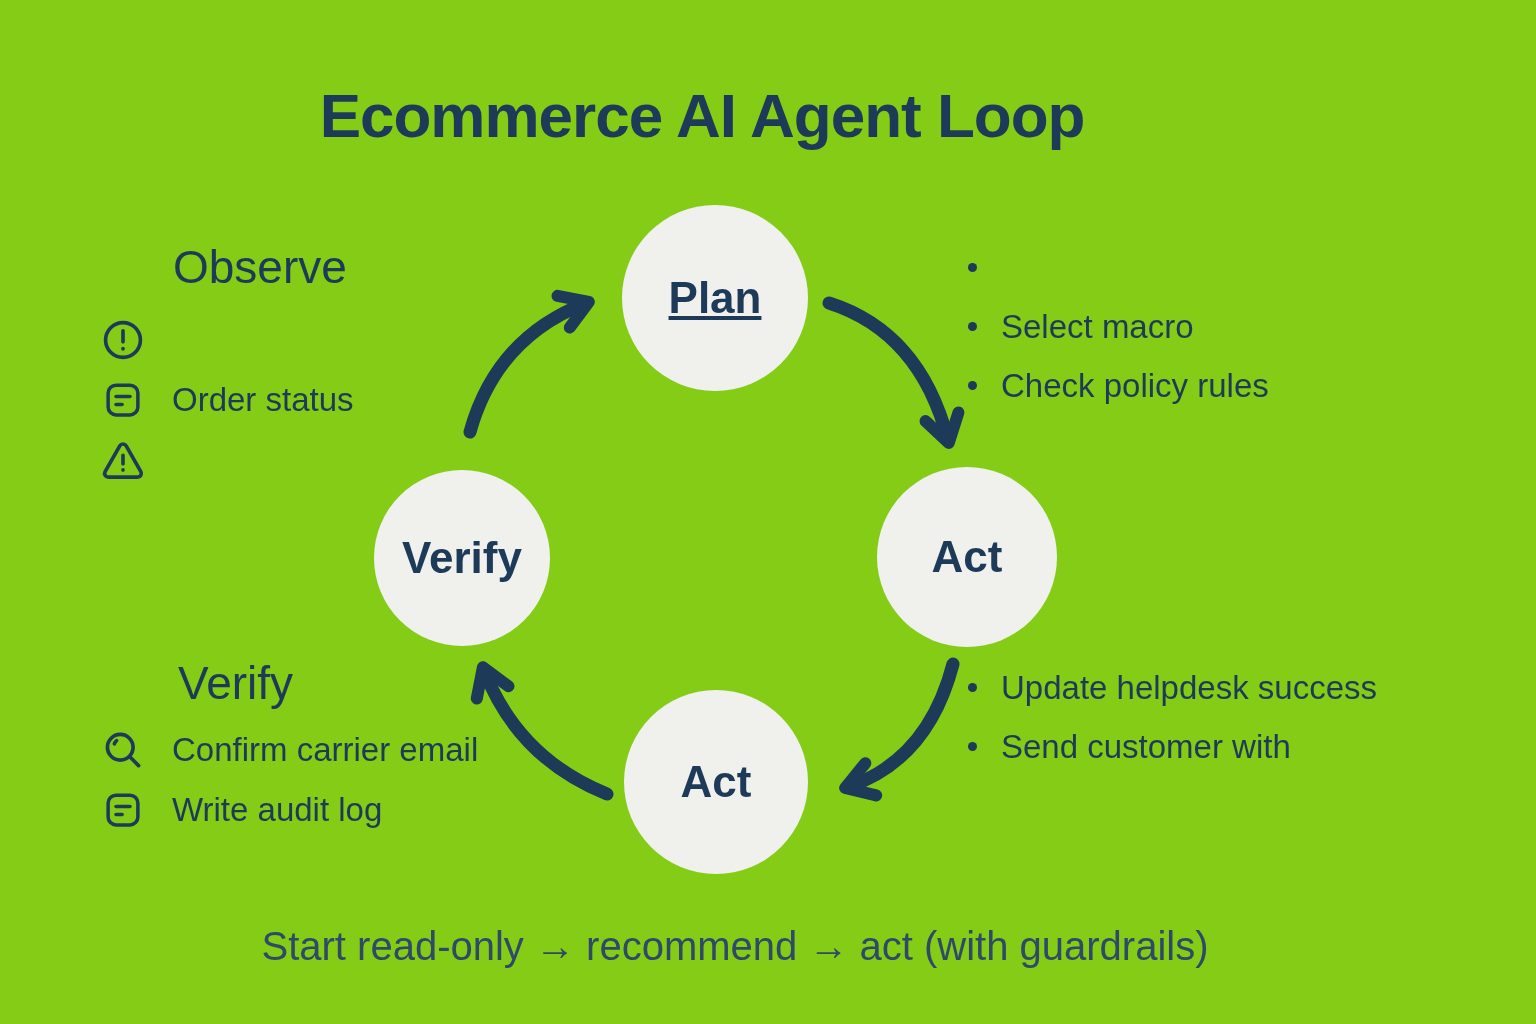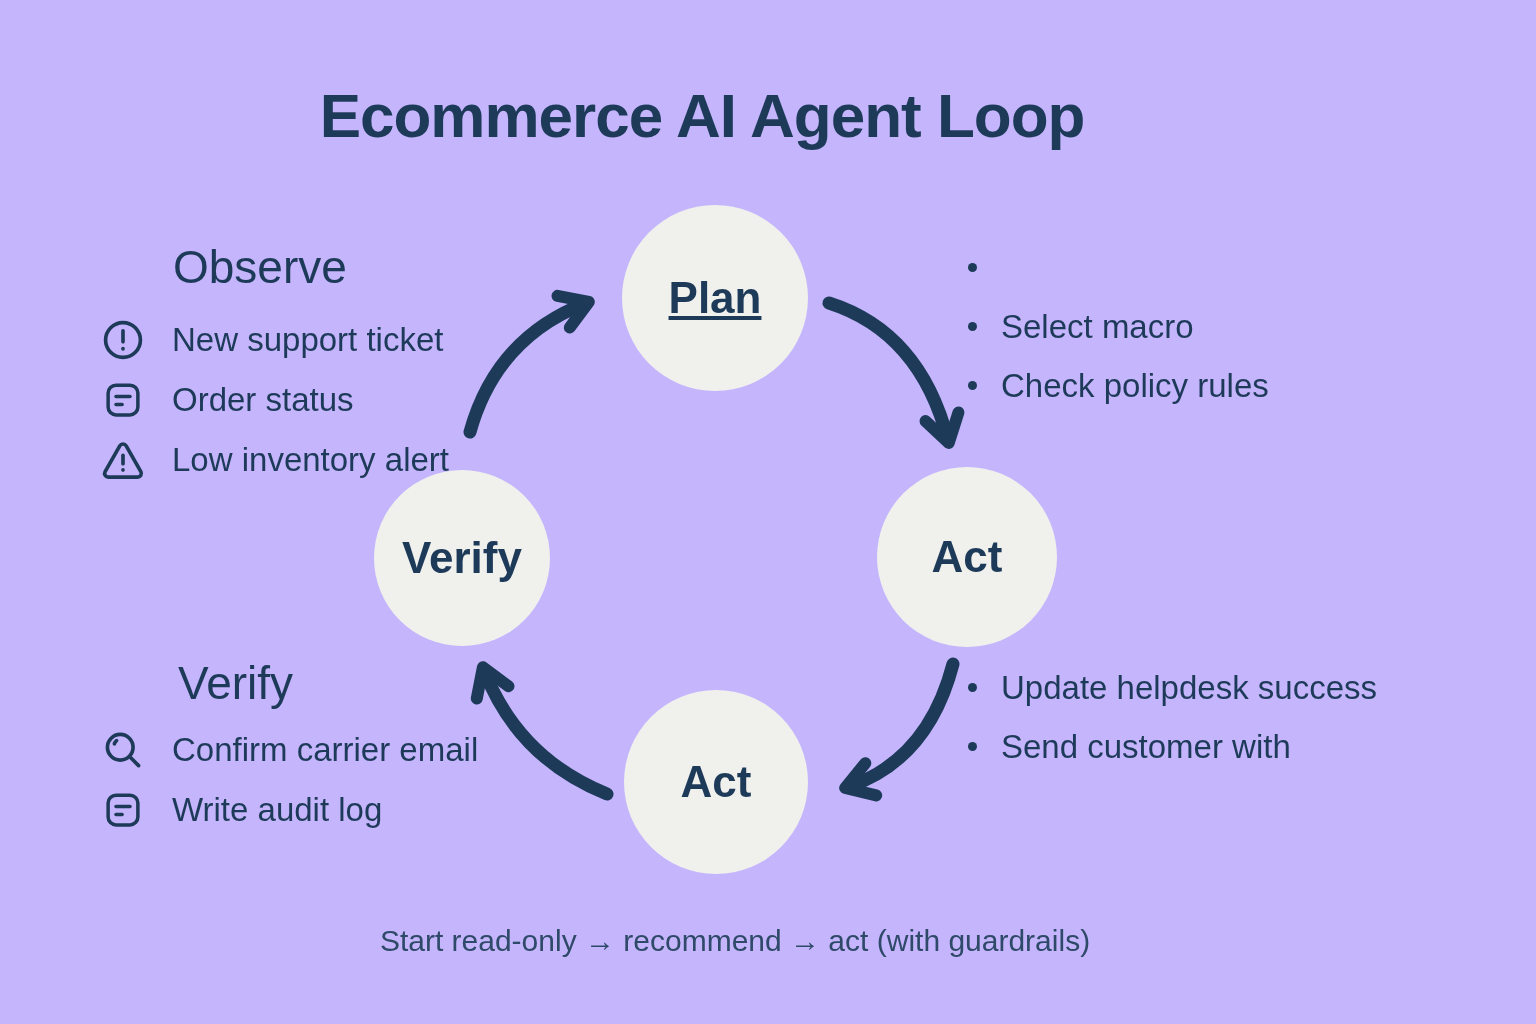--- a/index.html
+++ b/index.html
@@ -1,19 +1,19 @@
 <!DOCTYPE html>
 <html><head>
 <meta charset="utf-8">
 <style>
   html,body{margin:0;padding:0;}
   .canvas{
     position:relative;
     width:1536px;height:1024px;
-    background:#c4b5fd;
+    background:#84cc16;
     font-family:"Liberation Sans","DejaVu Sans",sans-serif;
     color:#1E3A59;
     overflow:hidden;
   }
   .page-title{
     position:absolute;
     left:702px;top:80px;
     transform:translateX(-50%);
     font-size:62px;font-weight:700;
     letter-spacing:-1px;
@@ -83,21 +83,21 @@
   .bullet-row .row-label{
     margin-left:24px;
     font-size:33px;
     white-space:nowrap;
     color:#1E3A59;
   }
   .caption{
     position:absolute;
     left:735px;top:924px;
     transform:translateX(-50%);
-    font-size:30px;
+    font-size:40px;
     white-space:nowrap;
     color:#2F4A68;
   }
   .icon-svg{stroke:#1E3A59;fill:none;stroke-width:2;stroke-linecap:round;stroke-linejoin:round;}
 </style>
 </head>
 <body>
 
 <div class="canvas">
 
@@ -131,41 +131,39 @@
   <h2 class="section-heading heading-observe">Observe</h2>
   <div class="icon-list icon-list-observe">
     <div class="icon-row">
       <span class="row-icon">
         <svg class="icon-svg" width="44" height="44" viewBox="0 0 24 24">
           <circle cx="12" cy="12" r="9.5"></circle>
           <line x1="12" y1="7" x2="12" y2="13"></line>
           <line x1="12" y1="16.7" x2="12" y2="16.8"></line>
         </svg>
       </span>
-      <span class="row-label">New support ticket</span>
     </div>
     <div class="icon-row">
       <span class="row-icon">
         <svg class="icon-svg" width="42" height="42" viewBox="0 0 24 24">
           <rect x="3.5" y="3.5" width="17" height="17" rx="4.5"></rect>
           <line x1="8" y1="10" x2="16" y2="10"></line>
           <line x1="8" y1="14.5" x2="11.5" y2="14.5"></line>
         </svg>
       </span>
       <span class="row-label">Order status</span>
     </div>
     <div class="icon-row">
       <span class="row-icon">
         <svg class="icon-svg" width="44" height="44" viewBox="0 0 24 24">
           <path d="m21.73 18.3-8-14a2 2 0 0 0-3.48 0l-8 14A2 2 0 0 0 4 21.3h16a2 2 0 0 0 1.73-3"></path>
           <line x1="12" y1="9.5" x2="12" y2="14"></line>
           <line x1="12" y1="17.4" x2="12" y2="17.5"></line>
         </svg>
       </span>
-      <span class="row-label">Low inventory alert</span>
     </div>
   </div>
 
   <div class="bullet-list bullet-list-plan">
     <div class="bullet-row">
       <span class="bullet-dot"></span>
     </div>
     <div class="bullet-row">
       <span class="bullet-dot"></span>
       <span class="row-label">Select macro</span>

